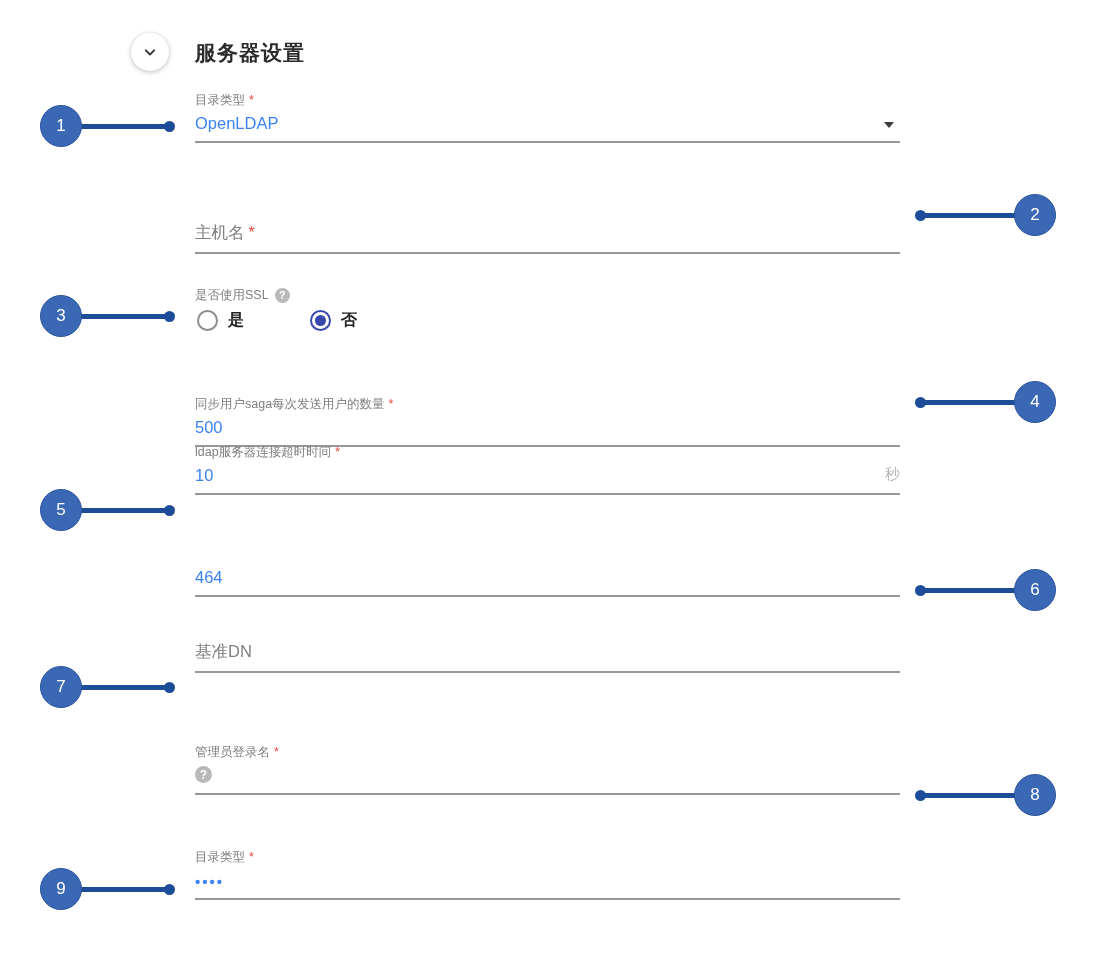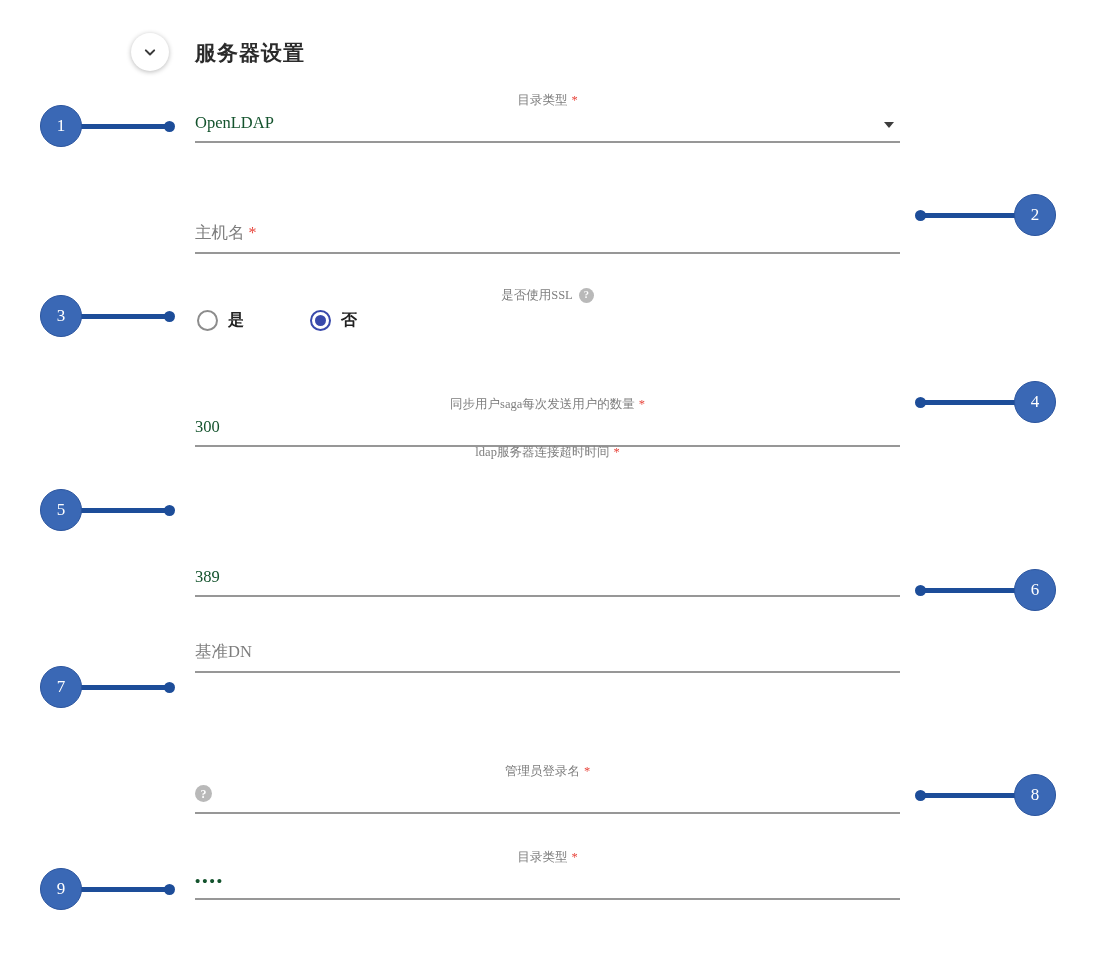--- a/index.html
+++ b/index.html
@@ -1,42 +1,42 @@
 <!DOCTYPE html>
 <html><head>
 <meta charset="utf-8">
 <style>
   html,body { margin:0; padding:0; background:#ffffff; }
   .page {
     position:relative; width:1115px; height:933px; background:#ffffff;
-    font-family:Liberation Serif, serif; overflow:hidden;
+    font-family:Liberation Sans, sans-serif; overflow:hidden;
   }
 
   
   .collapse-btn {
     position:absolute; left:131px; top:33px; width:38px; height:38px;
     border-radius:50%; background:#fff;
     box-shadow:0 1px 5px rgba(0,0,0,0.28);
     display:flex; align-items:center; justify-content:center; cursor:pointer;
   }
   .section-title {
     position:absolute; left:195px; top:39px;
     font-size:21px; font-weight:700; color:#2b2b2b; letter-spacing:1px;
   }
 
   
   .field { position:absolute; left:195px; width:705px; }
-  .f-label { font-size:12.5px; color:#7e7e7e; height:16px; display:flex; align-items:center;justify-content:center; }
+  .f-label { font-size:12.5px; color:#7e7e7e; height:16px; display:flex; align-items:center; }
   .req { color:#e8453c; margin-left:4px; font-size:12.5px; }
   .req.big { font-size:16px; }
   .f-row {
     display:flex; align-items:flex-end;
     border-bottom:2px solid #979797; padding:3px 0 8px 0; min-height:22px;
   }
-  .f-value { flex:1; font-size:16.5px; color:#14532d; }
+  .f-value { flex:1; font-size:16.5px; color:#3b82f6; }
   .f-value.ph { color:#7e7e7e; }
   .f-value.pwd { font-weight:700; letter-spacing:2px; font-size:15px; }
   .f-suffix { font-size:15px; color:#b4b4b4; padding-bottom:1px; }
   .caret {
     width:0; height:0; border-left:5.5px solid transparent;
     border-right:5.5px solid transparent; border-top:6.5px solid #3d3d3d;
     margin:0 6px 5px 0;
   }
   .help-icon {
     width:17px; height:17px; border-radius:50%; background:#b9b9b9; color:#fff;
@@ -132,44 +132,48 @@
       </div>
     </div>
   </div>
 
   <div class="field" style="top:396px">
     <div class="f-label">
       <span>同步用户saga每次发送用户的数量</span>
       <span class="req">*</span>
     </div>
     <div class="f-row">
-      <span class="f-value">300</span>
+      <span class="f-value">500</span>
     </div>
   </div>
 
   <div class="field" style="top:444px">
     <div class="f-label">
       <span>ldap服务器连接超时时间</span>
       <span class="req">*</span>
     </div>
+    <div class="f-row">
+      <span class="f-value">10</span>
+      <span class="f-suffix">秒</span>
+    </div>
   </div>
 
   <div class="field" style="top:562px">
     <div class="f-row">
-      <span class="f-value">389</span>
+      <span class="f-value">464</span>
     </div>
   </div>
 
   <div class="field" style="top:638px">
     <div class="f-row">
       <span class="f-value ph">基准DN</span>
     </div>
   </div>
 
-  <div class="field" style="top:763px">
+  <div class="field" style="top:744px">
     <div class="f-label">
       <span>管理员登录名</span>
       <span class="req">*</span>
     </div>
     <div class="f-row">
       <span class="help-icon row-end">
           <span>?</span>
         </span>
     </div>
   </div>

